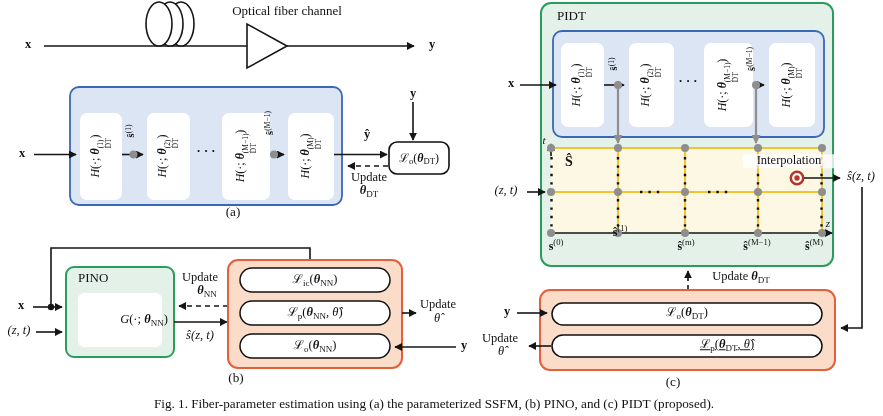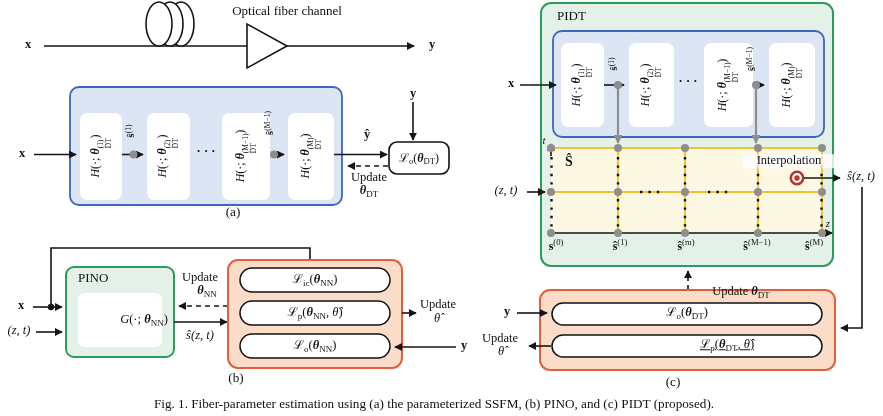--- a/index.html
+++ b/index.html
@@ -232,25 +232,25 @@
 <div class="lbl rot sm" style="left:614px;top:64px;"><span class="k-b">ŝ</span><sup class="k-sup">(1)</sup></div>
 <div class="lbl rot sm" style="left:752px;top:59px;"><span class="k-b">ŝ</span><sup class="k-sup">(M−1)</sup></div>
 <div class="lbl b" style="left:688px;top:82px;">· · ·</div>
 <div class="lbl" style="left:544px;top:141px;font-size:11px;"><span class="k-i">t</span></div>
 <div class="lbl" style="left:828px;top:224px;font-size:11px;"><span class="k-i">z</span></div>
 <div class="lbl" style="left:569px;top:162px;font-size:14px;"><span class="k-b">Ŝ</span></div>
 <div class="lbl" style="left:506px;top:191px;"><span class="k-i">(z, t)</span></div>
 <div class="lbl interp-bg" style="left:789px;top:161px;">Interpolation</div>
 <div class="lbl" style="left:861px;top:177px;"><span class="k-i">ŝ(z, t)</span></div>
 <div class="lbl blk" style="left:556px;top:246px;"><span class="k-b">s</span><sup class="k-sup">(0)</sup></div>
-<div class="lbl blk" style="left:620px;top:246px;text-align:right;"><span class="k-b">ŝ</span><sup class="k-sup">(1)</sup></div>
+<div class="lbl blk" style="left:620px;top:232px;text-align:right;"><span class="k-b">ŝ</span><sup class="k-sup">(1)</sup></div>
 <div class="lbl blk" style="left:686px;top:246px;"><span class="k-b">ŝ</span><sup class="k-sup">(m)</sup></div>
 <div class="lbl blk" style="left:757px;top:246px;"><span class="k-b">ŝ</span><sup class="k-sup">(M−1)</sup></div>
 <div class="lbl blk" style="left:814px;top:246px;"><span class="k-b">ŝ</span><sup class="k-sup">(M)</sup></div>
-<div class="lbl" style="left:741px;top:277px;margin-top:15px;"><span class="k-n">Update </span><span class="k-bi">θ</span><sub class="k-sub">DT</sub></div>
+<div class="lbl" style="left:741px;top:277px;"><span class="k-n">Update </span><span class="k-bi">θ</span><sub class="k-sub">DT</sub></div>
 <div class="lbl" style="left:687px;top:313px;"><span class="k-n">ℒ</span><sub class="k-sub">o</sub><span class="k-n">(</span><span class="k-bi">θ</span><sub class="k-sub">DT</sub><span class="k-n">)</span></div>
 <div class="lbl" style="left:727px;top:345px;text-decoration:underline;"><span class="k-n">ℒ</span><sub class="k-sub">p</sub><span class="k-n">(</span><span class="k-bi">θ</span><sub class="k-sub">DT</sub><span class="k-n">, </span><span class="k-i">θ̂</span><span class="k-n">)</span></div>
 <div class="lbl b" style="left:507px;top:312px;">y</div>
 <div class="lbl" style="left:500px;top:339px;">Update</div>
 <div class="lbl" style="left:501px;top:352px;"><span class="k-i">θ̂</span></div>
 <div class="lbl cap" style="left:673px;top:382px;">(c)</div>
 
 <div class="lbl cap" style="left:434px;top:404px;">Fig. 1. Fiber-parameter estimation using (a) the parameterized SSFM, (b) PINO, and (c) PIDT (proposed).</div>
 
 </div>

